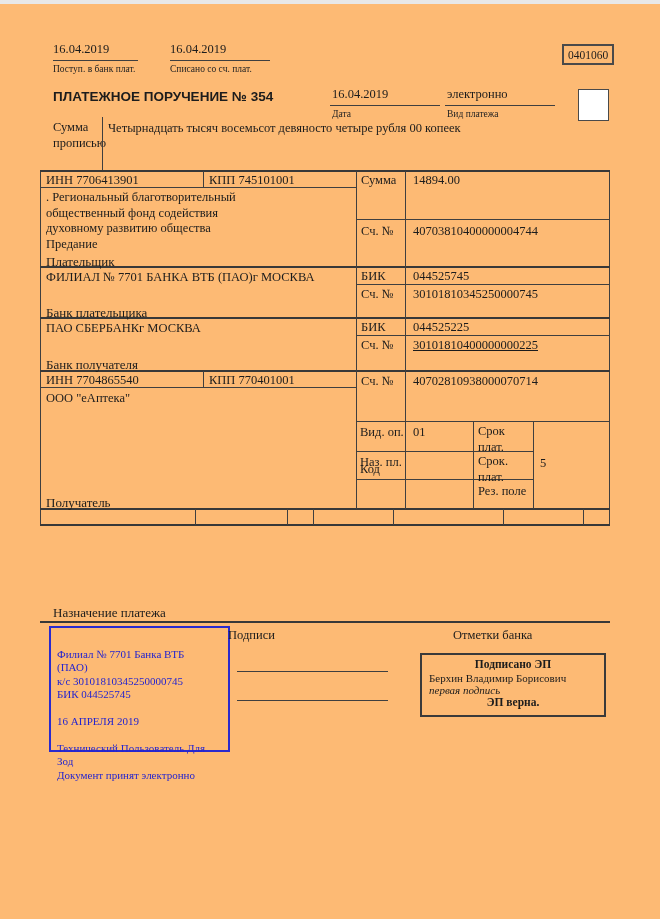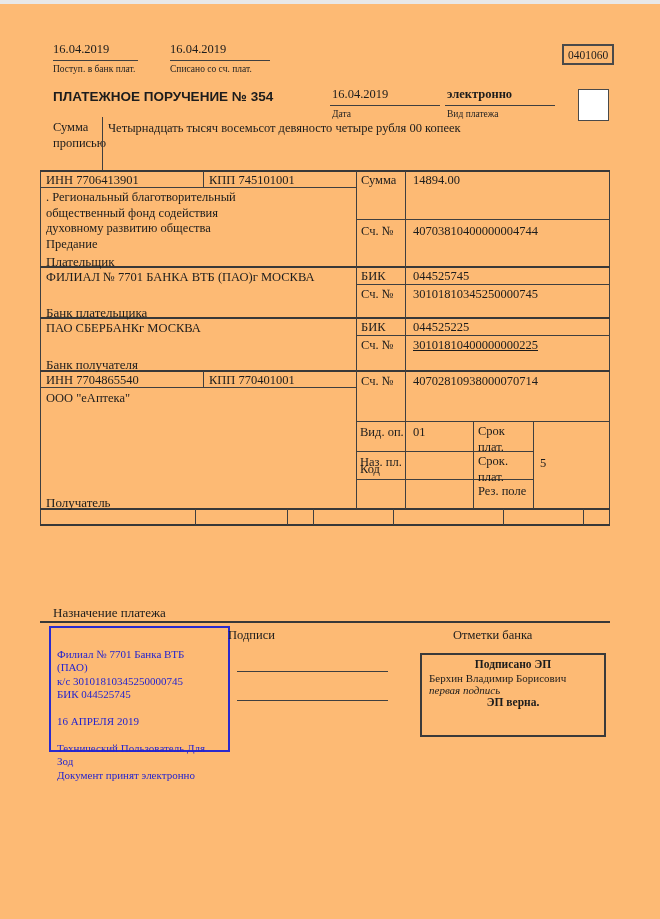--- a/index.html
+++ b/index.html
@@ -18,21 +18,21 @@
   .title{position:absolute;font-family:"Liberation Sans", sans-serif;font-weight:bold;font-size:13.5px;white-space:nowrap;}
   .codebox{position:absolute;border:2px solid #4a4a4a;display:flex;align-items:center;justify-content:center;font-size:11.5px;}
   .emptybox{position:absolute;border:1.5px solid #4a4a4a;background:#fff;}
   .bluebox{
     position:absolute;left:49px;top:622px;width:181px;height:126px;
     border:2px solid #2a2ace;color:#2424cf;font-size:11px;line-height:1.22;
     padding:20px 6px;box-sizing:border-box;
   }
   .bluebox .bl{width:158px;}
   .stampbox{
-    position:absolute;left:420px;top:649px;width:186px;height:84px;
+    position:absolute;left:420px;top:649px;width:186px;height:64px;
     border:2px solid #3a3a3a;box-sizing:border-box;font-size:11px;padding:3px 7px;
   }
   .stampbox .st-title{font-weight:bold;text-align:center;font-size:11.5px;}
   .stampbox .st-name{margin-top:2px;}
   .stampbox .st-sub{font-style:italic;}
   .stampbox .st-ver{font-weight:bold;text-align:center;font-size:11.5px;}
 </style>
 </head>
 <body>
 
@@ -47,21 +47,21 @@
   <div class="lbl-s" style="left:170px;top:60px;">Списано со сч. плат.</div>
 
   <div class="codebox" style="left:562px;top:40px;width:48px;height:17px;">0401060</div>
 
   <div class="title" style="left:53px;top:85px;">ПЛАТЕЖНОЕ ПОРУЧЕНИЕ № 354</div>
 
   <div class="t" style="left:332px;top:83px;">16.04.2019</div>
   <div class="hl" style="left:330px;top:101px;width:110px;"></div>
   <div class="lbl-s" style="left:332px;top:105px;">Дата</div>
 
-  <div class="t" style="left:447px;top:83px;font-weight:bold;">электронно</div>
+  <div class="t" style="left:447px;top:83px;">электронно</div>
   <div class="hl" style="left:445px;top:101px;width:110px;"></div>
   <div class="lbl-s" style="left:447px;top:105px;">Вид платежа</div>
 
   <div class="emptybox" style="left:578px;top:85px;width:29px;height:30px;"></div>
 
   <div class="tw" style="left:53px;top:116px;width:48px;">Сумма прописью</div>
   <div class="vl" style="left:102px;top:113px;height:54px;"></div>
   <div class="tw" style="left:108px;top:117px;width:495px;">Четырнадцать тысяч восемьсот девяносто четыре рубля 00 копеек</div>
 
   <div class="vl" style="left:40px;top:167px;height:354px;"></div>

